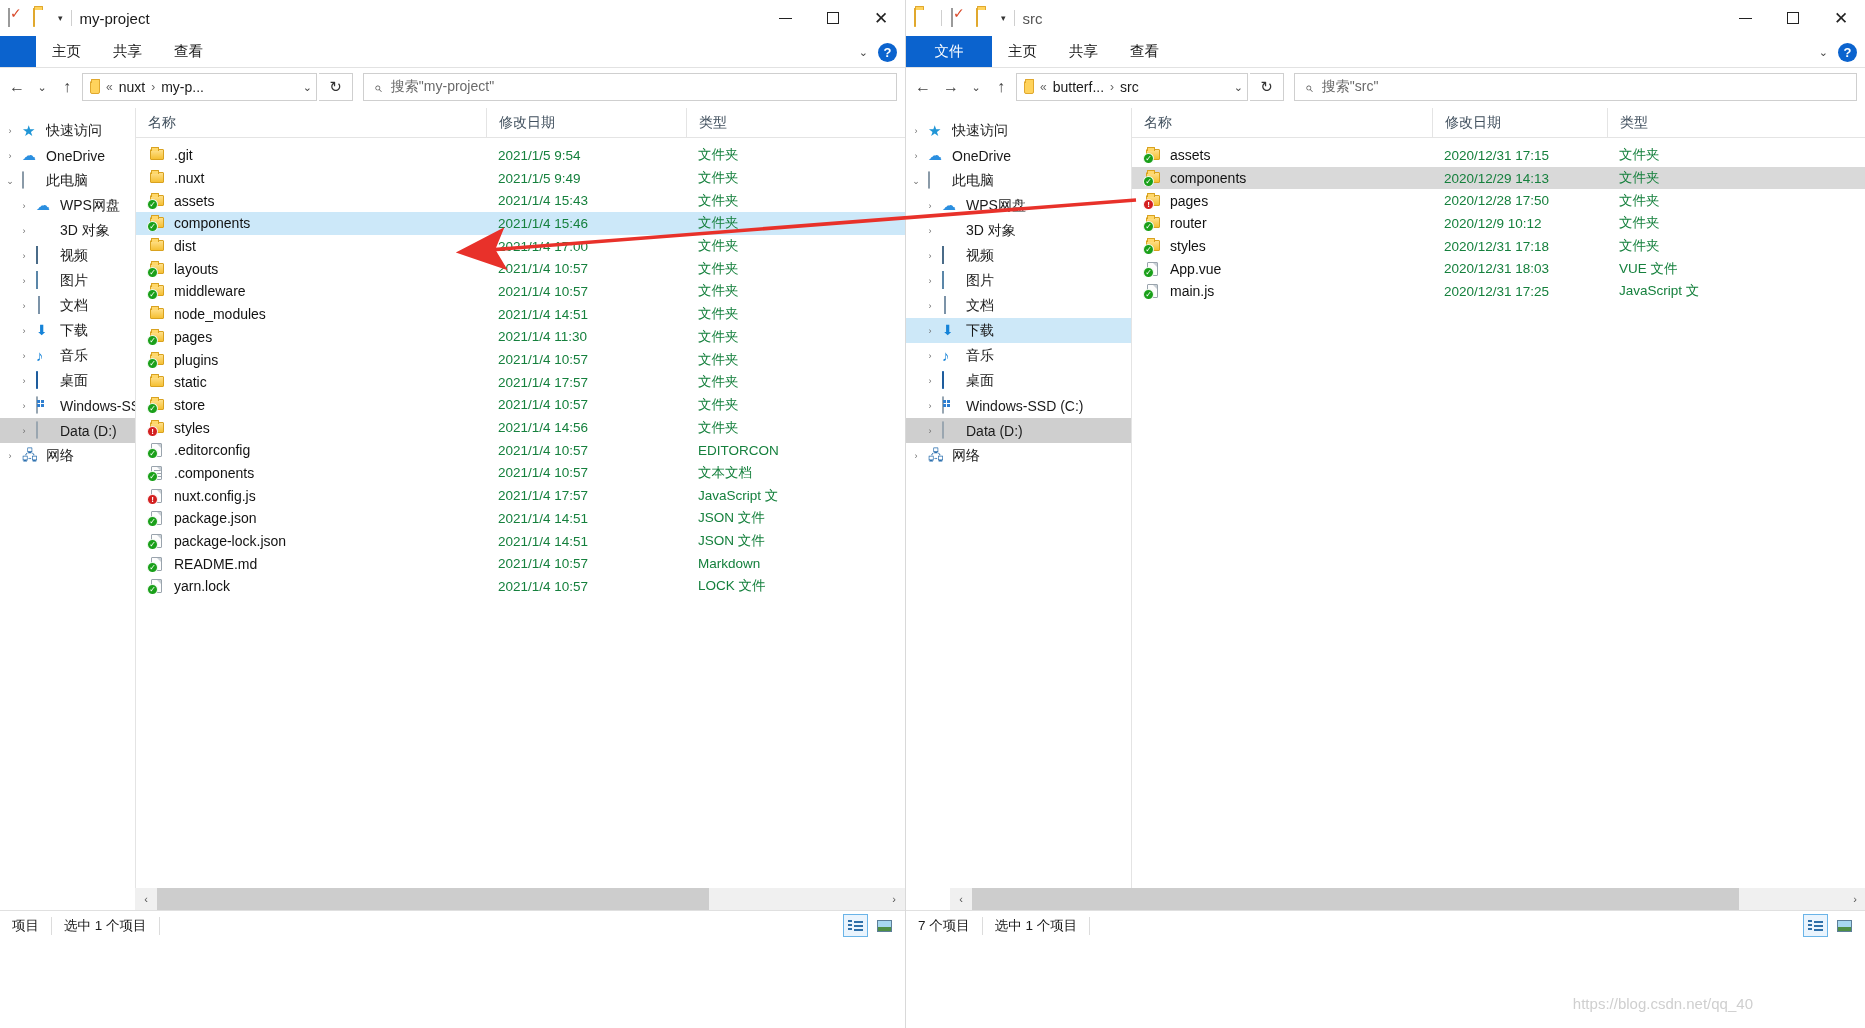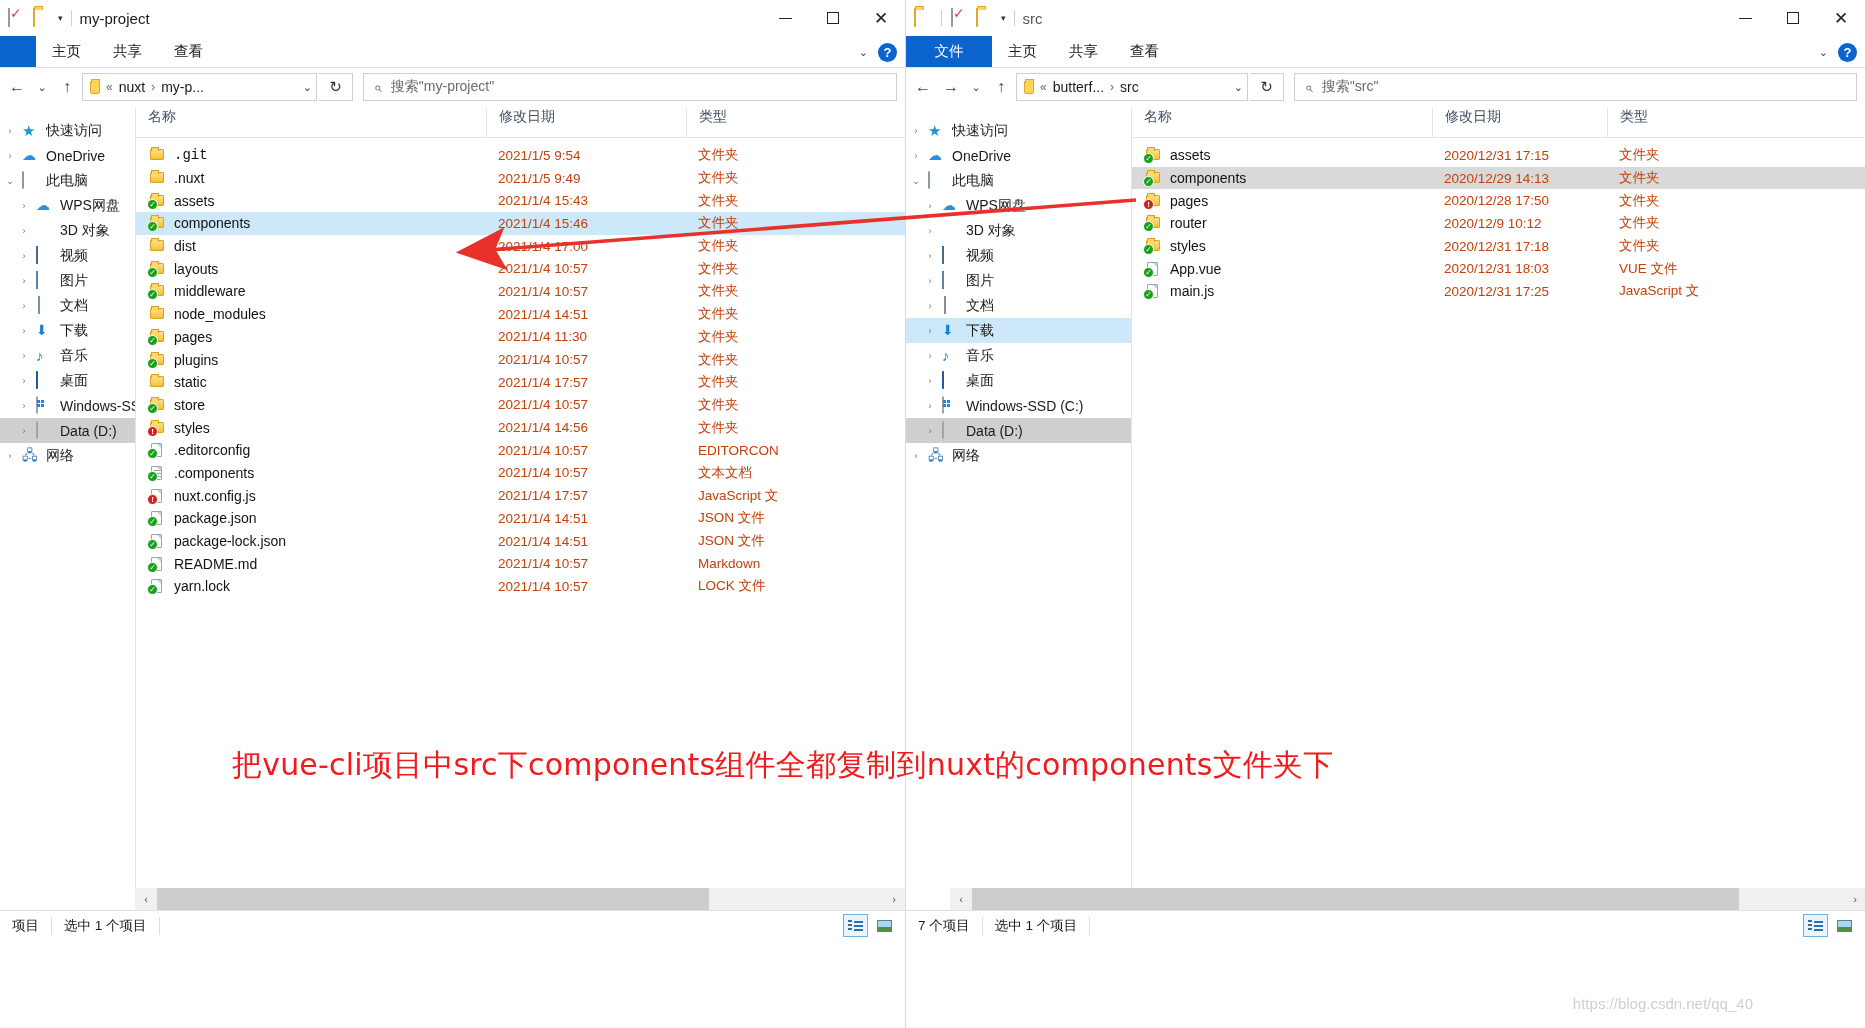--- a/index.html
+++ b/index.html
@@ -120,31 +120,31 @@
      background:
        linear-gradient(#2f7fd0,#2f7fd0) 0 0/3px 3px no-repeat,
        linear-gradient(#2f7fd0,#2f7fd0) 4px 0/3px 3px no-repeat,
        linear-gradient(#2f7fd0,#2f7fd0) 0 4px/3px 3px no-repeat,
        linear-gradient(#2f7fd0,#2f7fd0) 4px 4px/3px 3px no-repeat;}
   .i-drived { width:15px;height:9px;background:linear-gradient(#eef2f5,#b9c4cc);border:1px solid #9aa6b0;margin-top:5px;border-radius:2px;}
   .i-net { color:#2b6fae; font-size:14px; line-height:17px; }
 
   
   .colhdr { height: 30px; display:flex; align-items:center; border-bottom:1px solid #e4e4e4; position:relative; }
-  .col { font-size:14px; color:#41505e; padding-left:12px; position:relative; height:30px; display:flex; align-items:flex-start; cursor:default; }
+  .col { font-size:14px; color:#41505e; padding-left:12px; position:relative; height:30px; display:flex; align-items:center; cursor:default; }
   .col + .col { border-left:1px solid #e4e4e4; }
   .sort-caret { position:absolute; font-size:11px; color:#5a6b7a; }
 
   
   .rows { padding-top: 6px; }
   .row { height:22.7px; display:flex; align-items:center; cursor:default; }
   .row.sel-blue { background:#cce8f9; }
   .row.sel-grey { background:#d9d9d9; }
   .cell-name { display:flex; align-items:center; gap:9px; padding-left:12px; overflow:hidden; }
-  .cell-date, .cell-type { font-size:13.5px; color:#c2410c; padding-left:12px; white-space:nowrap; overflow:hidden; }
+  .cell-date, .cell-type { font-size:13.5px; color:#15803d; padding-left:12px; white-space:nowrap; overflow:hidden; }
   .fname { font-size:14px; color:#121212; white-space:nowrap; }
 
   
   .fico { width:17px; height:16px; position:relative; flex:0 0 17px; }
   .fico .folder {
     position:absolute; left:2px; top:2px; width:14px; height:11px;
     background:linear-gradient(#ffe08a,#f5c034); border:1px solid #d9a21f; border-radius:1px;
   }
   .fico .folder::before {
     content:""; position:absolute; top:-3px; left:0; width:6px; height:3px;
@@ -349,21 +349,21 @@
             </div>
             <div class="col" style="width: 200px;">
               <span>修改日期</span>
             </div>
             <div class="col" style="width: 130px;">
               <span>类型</span>
             </div>
           </div>
         <div class="rows" id="rowsL">
             <div class="row">
-              <div class="cell-name" style="width: 350px; font-family: Liberation Mono, monospace;">
+              <div class="cell-name" style="width: 350px;">
                 <span class="fico">
                   <span class="folder"></span>
                 </span>
                 <span class="fname">.git</span>
               </div>
               <div class="cell-date" style="width: 200px;">2021/1/5 9:54</div>
               <div class="cell-type" style="width: 130px;">文件夹</div>
             </div>
             <div class="row">
               <div class="cell-name" style="width: 350px;">
@@ -850,15 +850,14 @@
 
   <svg id="arrow-layer">
     <defs>
       <marker id="ah" markerWidth="14" markerHeight="12" refX="12" refY="6" orient="auto">
         <polygon points="14,6 0,0 3,6 0,12" fill="#e8312a"></polygon>
       </marker>
     </defs>
     <line x1="1136" y1="200" x2="463" y2="252" stroke="#e8312a" stroke-width="3.6" marker-end="url(#ah)"></line>
   </svg>
 
-  <div class="anno-text">把vue-cli项目中src下components组件全都复制到nuxt的components文件夹下</div>
   <div class="watermark">https://blog.csdn.net/qq_40</div>
 </div>
 
 </body></html>

